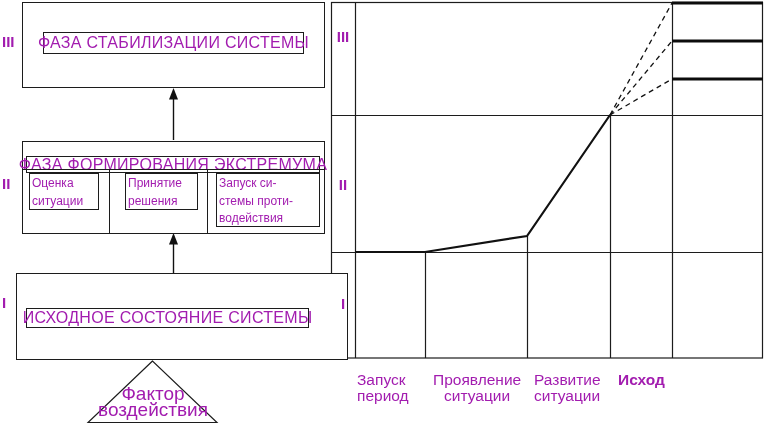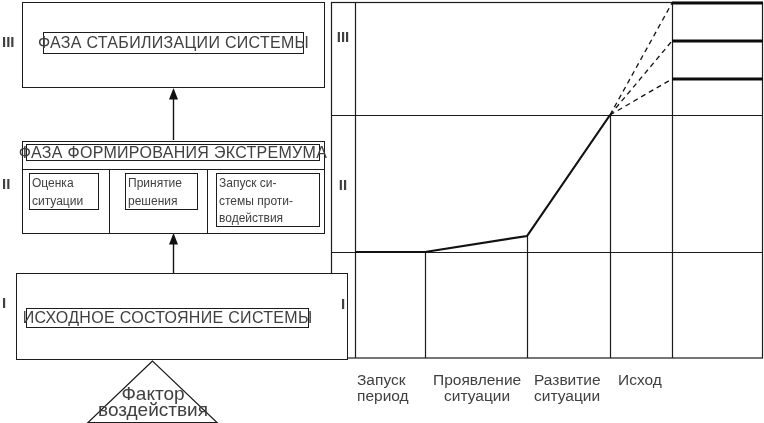--- a/index.html
+++ b/index.html
@@ -1,18 +1,18 @@
 <!DOCTYPE html>
 <html><head>
 <meta charset="utf-8">
 <style>
   html,body{margin:0;padding:0;background:#fff;}
   .canvas{
     position:relative;width:764px;height:423px;background:#fff;
-    font-family:"Liberation Sans",sans-serif;color:#404040;overflow:hidden;
+    font-family:"Liberation Sans",sans-serif;color:#a21caf;overflow:hidden;
   }
   .canvas *{box-sizing:border-box;}
   svg.lines{position:absolute;left:0;top:0;}
   .box{position:absolute;border:1px solid #1c1c1c;background:#fff;}
   .inner-title{
     position:absolute;border:1px solid #1c1c1c;background:#fff;
     font-size:16px;letter-spacing:.3px;text-align:center;white-space:nowrap;
     display:flex;align-items:center;justify-content:center;
   }
   .roman{position:absolute;font-weight:bold;font-size:15px;line-height:14px;}
@@ -70,21 +70,21 @@
     <polygon points="152.5,361 88,422.5 217,422.5" fill="#fff" stroke="#1c1c1c" stroke-width="1.2"></polygon>
   </svg>
 
   <div class="roman" style="left:2px;top:35px;">III</div>
   <div class="box" style="left:22px;top:2px;width:303px;height:86px;">
     <div class="inner-title" style="left:20px;top:29px;width:261px;height:22px;">ФАЗА СТАБИЛИЗАЦИИ СИСТЕМЫ</div>
   </div>
 
   <div class="roman" style="left:2px;top:177px;">II</div>
   <div class="box" style="left:22px;top:141px;width:303px;height:93px;">
-    <div class="inner-title" style="left:3px;top:2px;width:294px;height:17px;text-align:right;">ФАЗА ФОРМИРОВАНИЯ ЭКСТРЕМУМА</div>
+    <div class="inner-title" style="left:3px;top:14px;width:294px;height:17px;text-align:right;">ФАЗА ФОРМИРОВАНИЯ ЭКСТРЕМУМА</div>
     <div class="divider-h" style="top:27px;"></div>
     <div class="divider-v" style="left:86px;top:27px;bottom:0;"></div>
     <div class="divider-v" style="left:184px;top:27px;bottom:0;"></div>
     <div class="step-box" style="left:6px;top:31px;width:70px;height:37px;">Оценка
 ситуации</div>
     <div class="step-box" style="left:193px;top:31px;width:104px;height:54px;">Запуск си-
 стемы проти-
 водействия</div>
     <div class="step-box" style="left:102px;top:31px;width:73px;height:37px;">Принятие
 решения</div>
@@ -101,15 +101,15 @@
   <div class="roman center" style="left:331px;top:30px;width:24px;">III</div>
   <div class="roman center" style="left:331px;top:178px;width:24px;">II</div>
   <div class="roman center" style="left:331px;top:297px;width:24px;">I</div>
 
   <div class="xlabel" style="left:357px;top:372px;">Запуск
 период</div>
   <div class="xlabel" style="left:433px;top:372px;text-align:center;">Проявление
 ситуации</div>
   <div class="xlabel" style="left:534px;top:372px;">Развитие
 ситуации</div>
-  <div class="xlabel" style="left:618px;top:372px;">Исход</div>
+  <div class="xlabel" style="left:618px;top:372px;font-weight:bold;">Исход</div>
 
 </div>
 
 </body></html>

